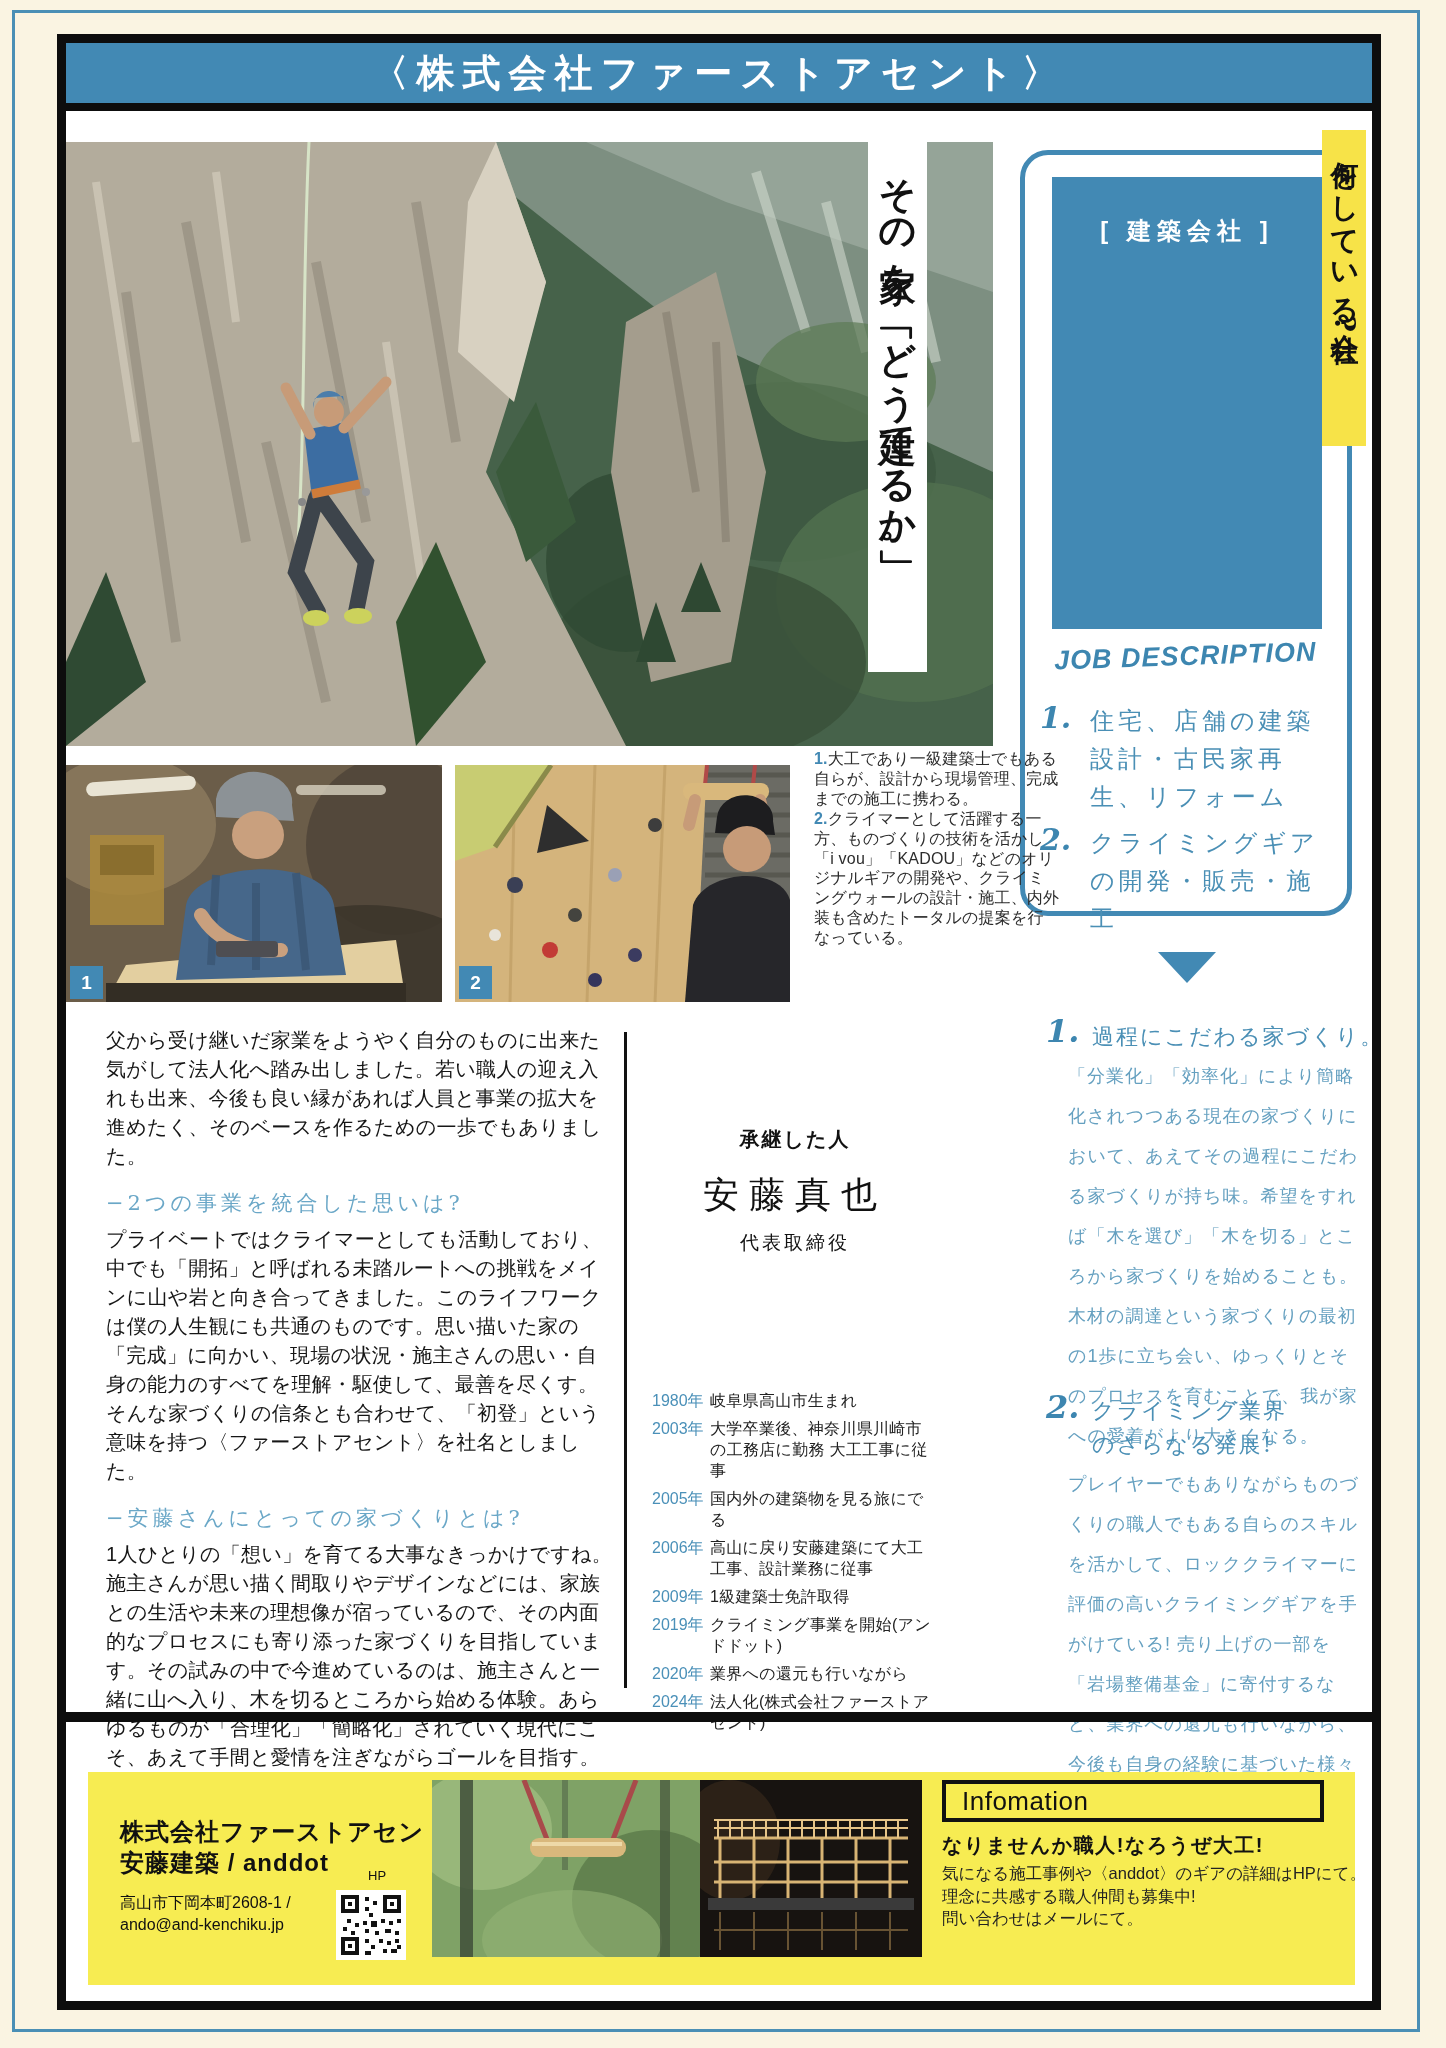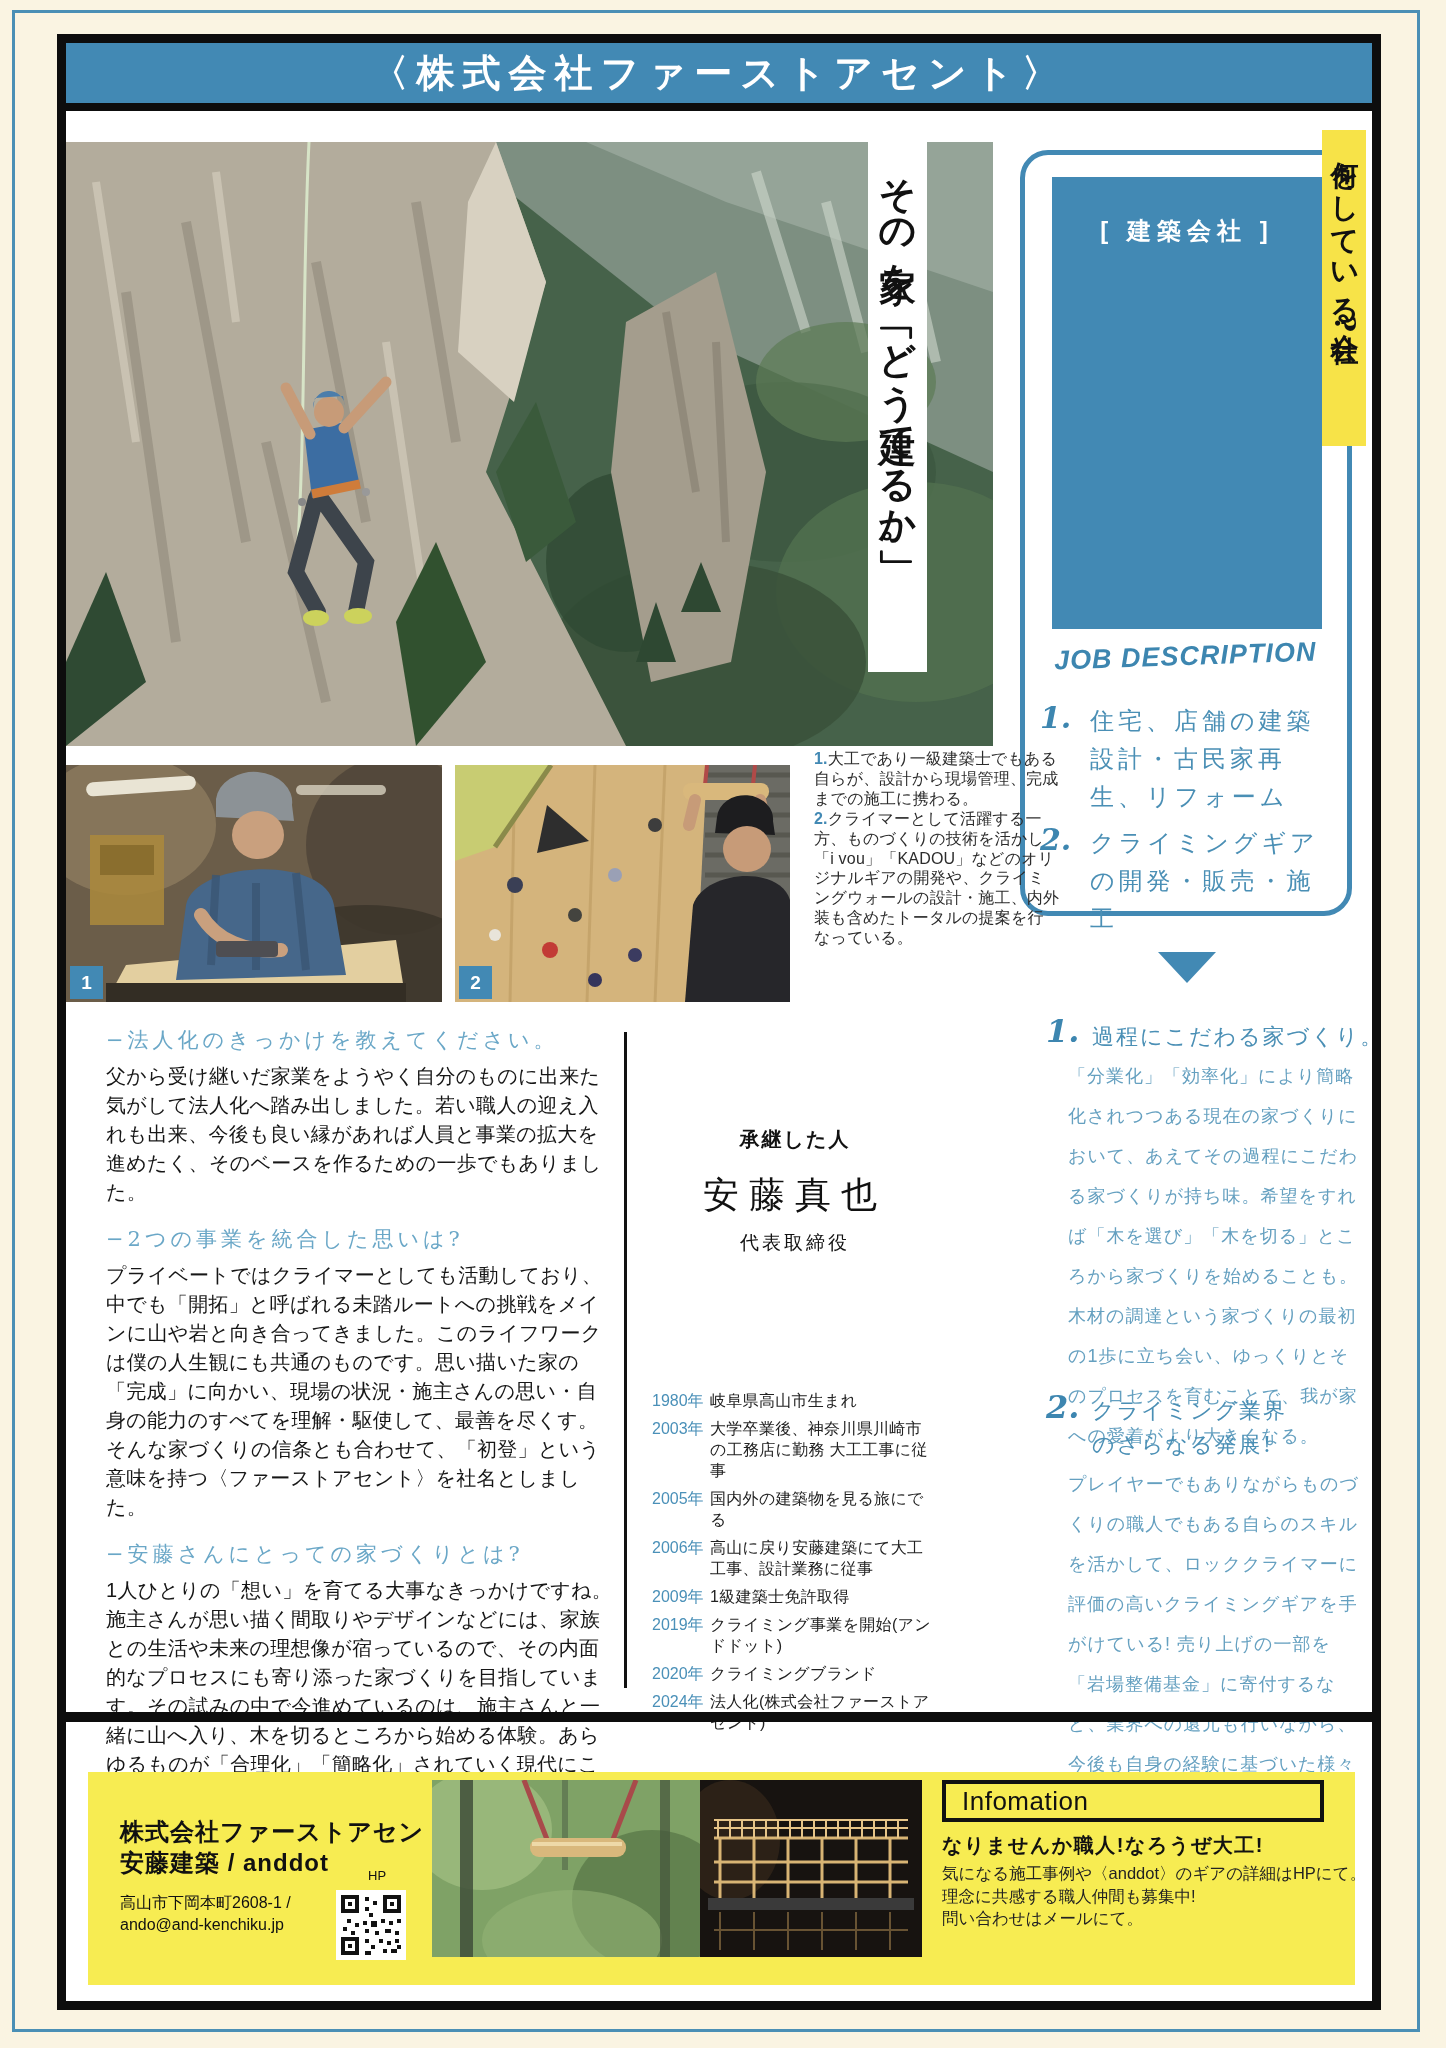--- a/index.html
+++ b/index.html
@@ -197,21 +197,20 @@
 </div>
 <div class="abs badge bd1">1</div>
 <div class="abs badge bd2">2</div>
 
 <div class="abs caption">
   <p style="margin:0;"><span class="cap-num">1.</span><span>大工であり一級建築士でもある自らが、設計から現場管理、完成までの施工に携わる。</span></p>
   <p style="margin:0;"><span class="cap-num">2.</span><span>クライマーとして活躍する一方、ものづくりの技術を活かし「i vou」「KADOU」などのオリジナルギアの開発や、クライミングウォールの設計・施工、内外装も含めたトータルの提案を行なっている。</span></p>
 </div>
 
 <div class="abs interview">
-  <p class="q">−法人化のきっかけを教えてください。</p>
   <p class="a">父から受け継いだ家業をようやく自分のものに出来た気がして法人化へ踏み出しました。若い職人の迎え入れも出来、今後も良い縁があれば人員と事業の拡大を進めたく、そのベースを作るための一歩でもありました。</p>
   <p class="q">−2つの事業を統合した思いは?</p>
   <p class="a">プライベートではクライマーとしても活動しており、中でも「開拓」と呼ばれる未踏ルートへの挑戦をメインに山や岩と向き合ってきました。このライフワークは僕の人生観にも共通のものです。思い描いた家の「完成」に向かい、現場の状況・施主さんの思い・自身の能力のすべてを理解・駆使して、最善を尽くす。そんな家づくりの信条とも合わせて、「初登」という意味を持つ〈ファーストアセント〉を社名としました。</p>
   <p class="q">−安藤さんにとっての家づくりとは?</p>
   <p class="a">1人ひとりの「想い」を育てる大事なきっかけですね。施主さんが思い描く間取りやデザインなどには、家族との生活や未来の理想像が宿っているので、その内面的なプロセスにも寄り添った家づくりを目指しています。その試みの中で今進めているのは、施主さんと一緒に山へ入り、木を切るところから始める体験。あらゆるものが「合理化」「簡略化」されていく現代にこそ、あえて手間と愛情を注ぎながらゴールを目指す。その道のりの先に見える景色こそ、心の豊かさにつながると思っています。</p>
 </div>
 <div class="abs divider"></div>
 
 <div class="abs successor">
   <div class="suc-label">承継した人</div>
@@ -239,21 +238,21 @@
   <div class="tl-row">
       <div class="tl-year">2009年</div>
       <div class="tl-event">1級建築士免許取得</div>
     </div>
   <div class="tl-row">
       <div class="tl-year">2019年</div>
       <div class="tl-event">クライミング事業を開始(アンドドット)</div>
     </div>
   <div class="tl-row">
       <div class="tl-year">2020年</div>
-      <div class="tl-event">クライミングブランド</div>
+      <div class="tl-event">業界への還元も行いながら</div>
     </div>
   <div class="tl-row">
       <div class="tl-year">2024年</div>
       <div class="tl-event">法人化(株式会社ファーストアセント)</div>
     </div>
 </div>
 
 <div class="abs bottom-rule"></div>
 <div class="abs footer-panel"></div>
 <div class="abs f-company">

